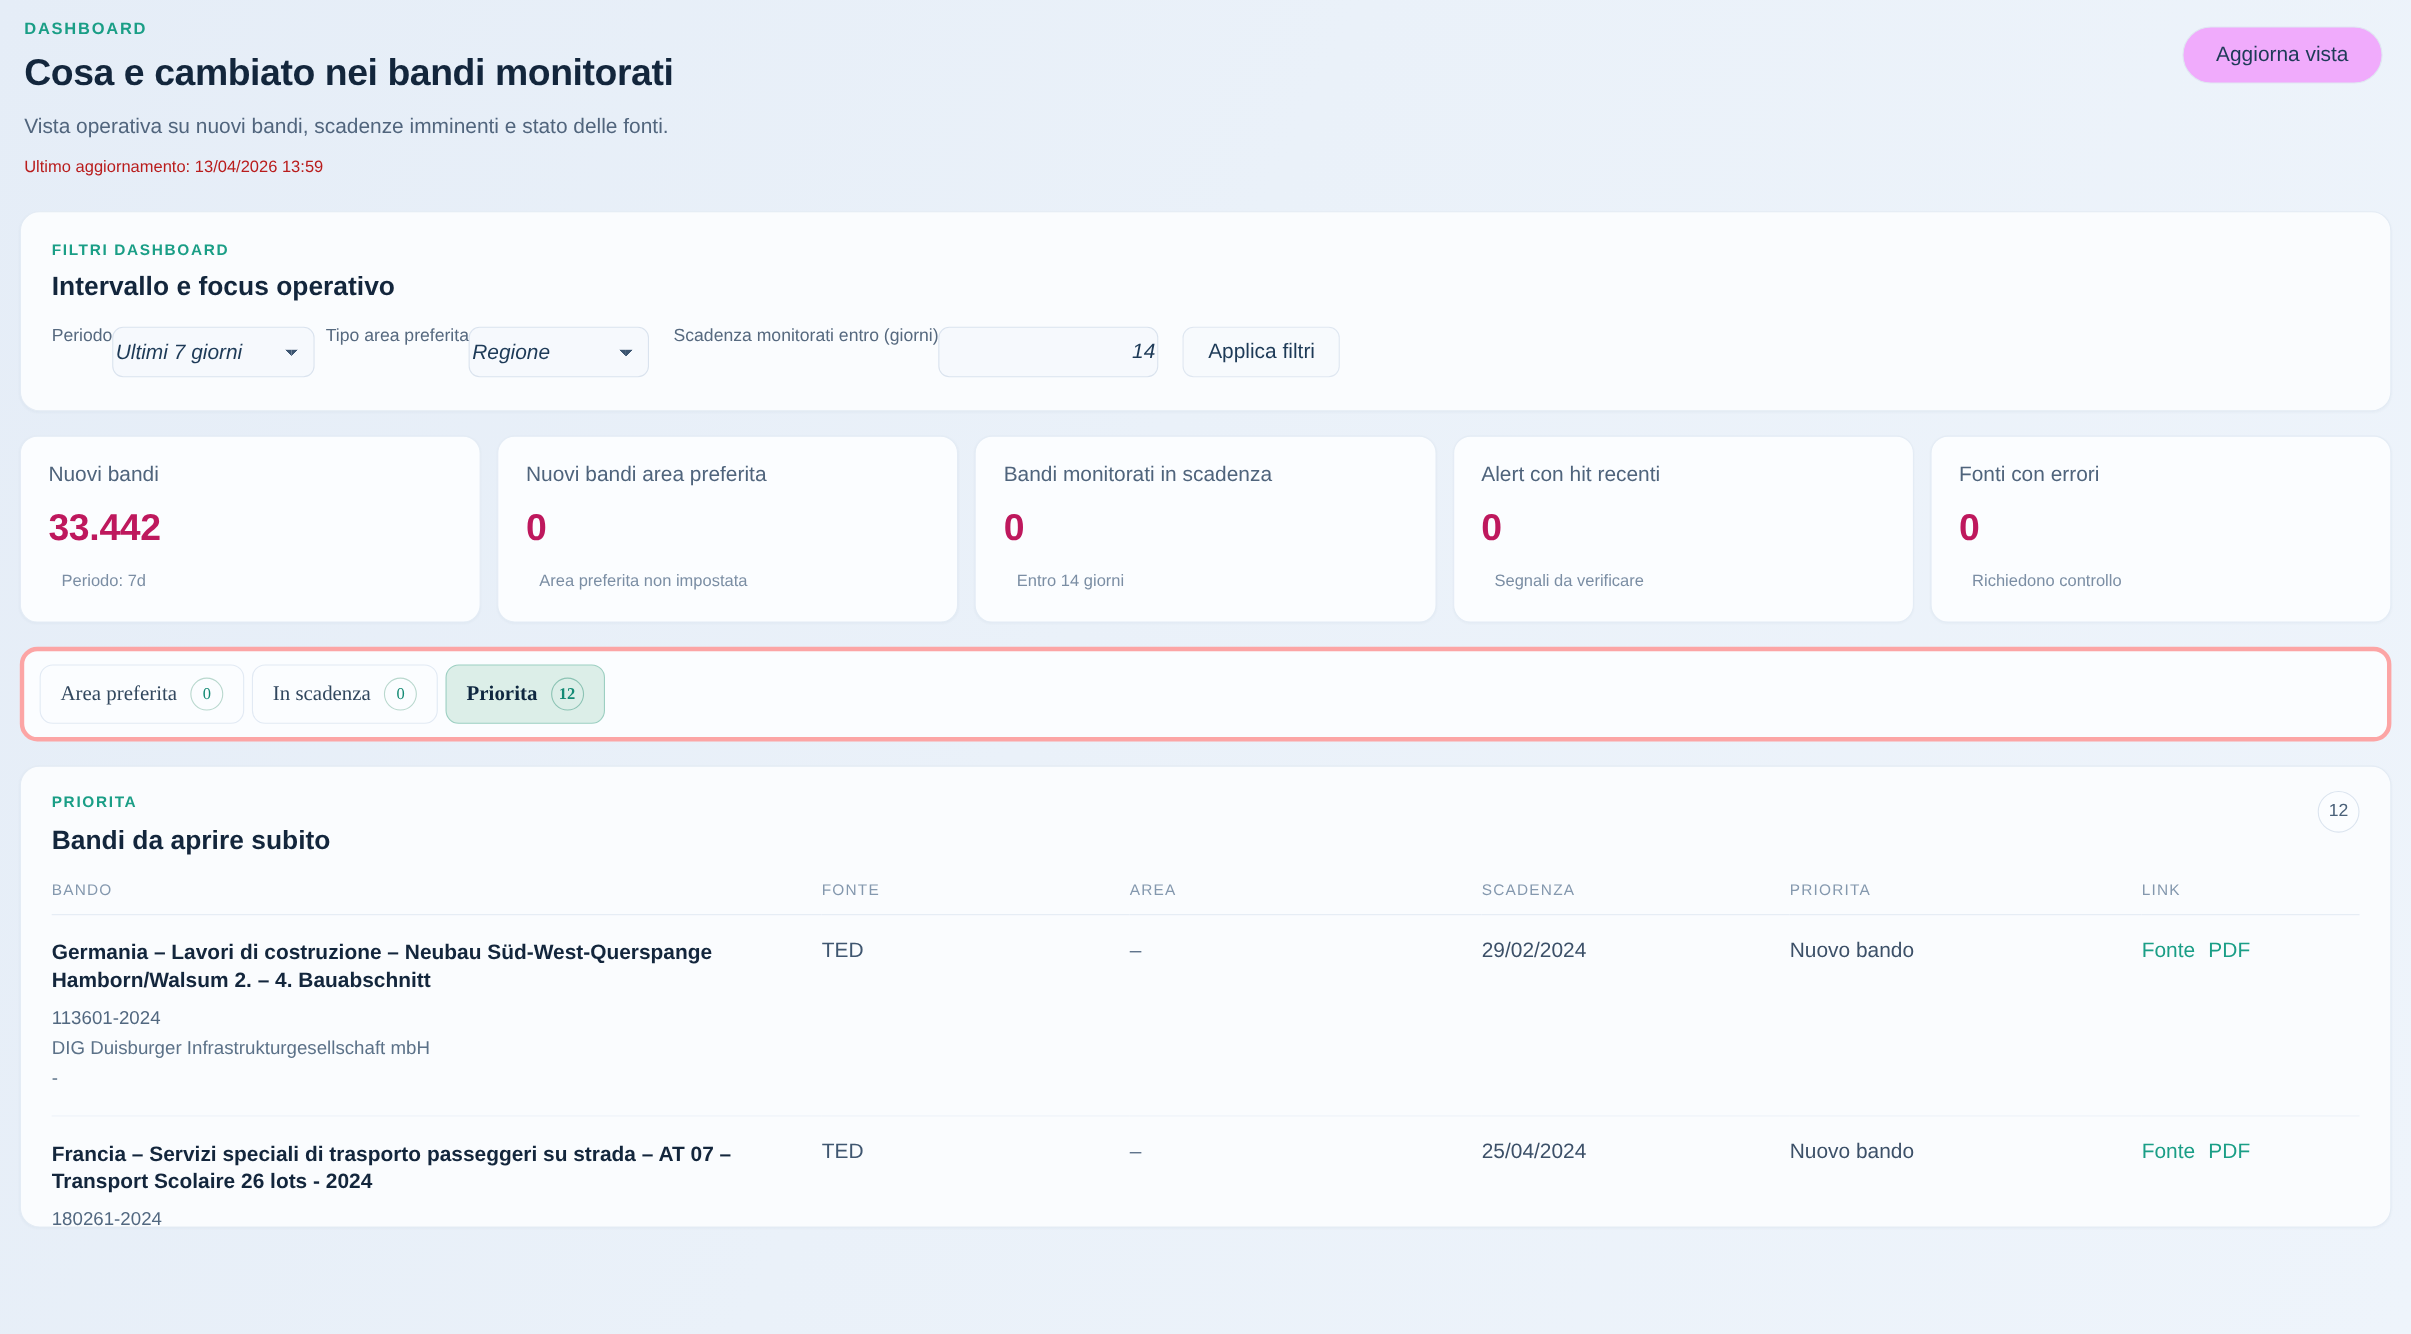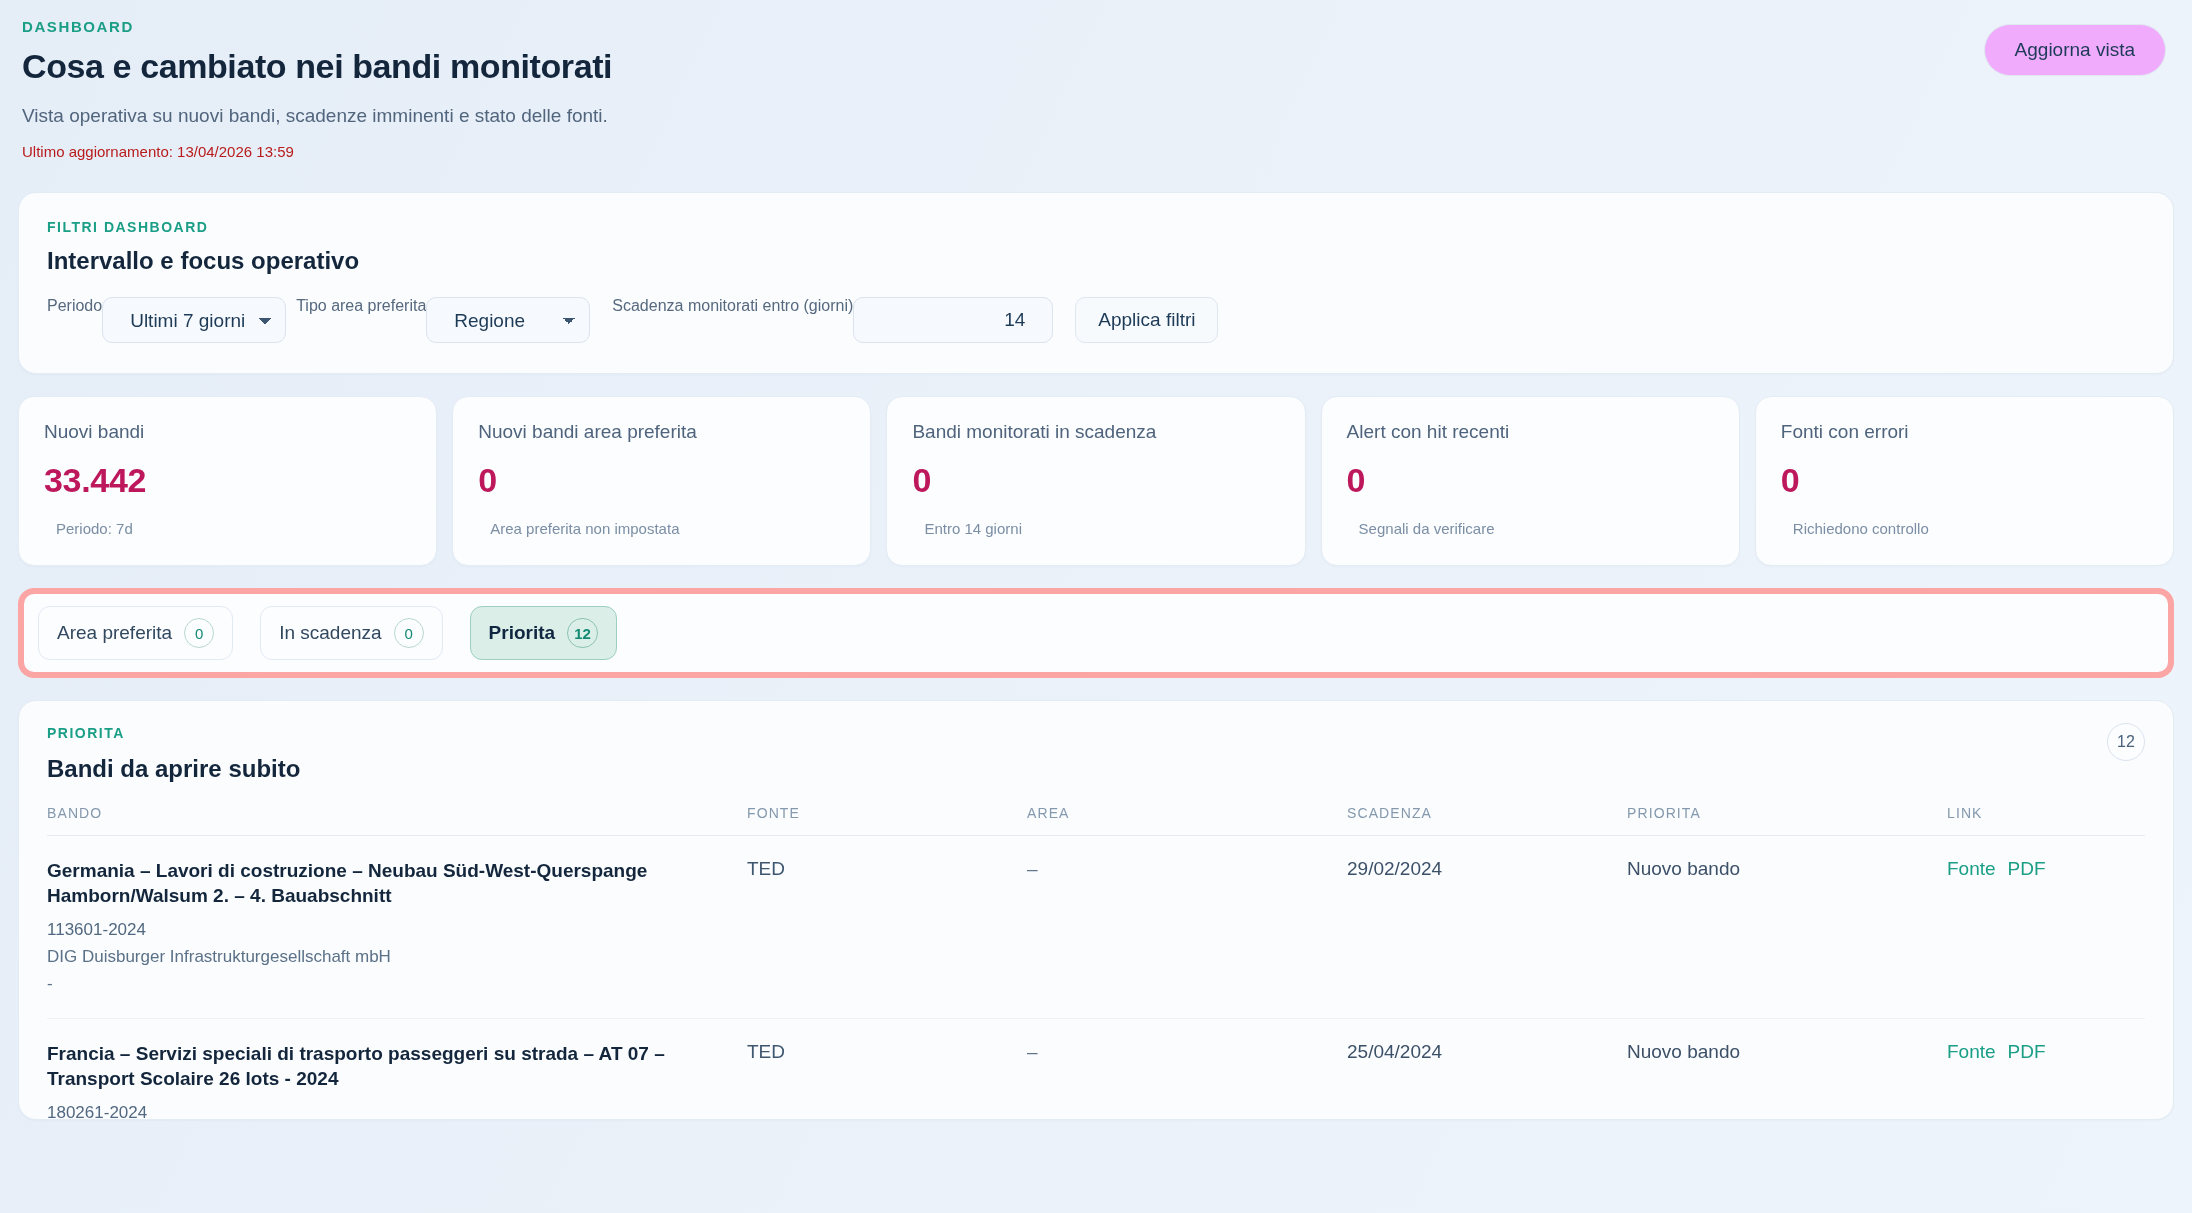--- a/index.html
+++ b/index.html
@@ -67,21 +67,21 @@
   }
   .field{display:flex;flex-direction:row;}
   .field-label{font-size:16px;color:#56697f;margin-bottom:10px;}
   .field-label.caps{
     font-size:14px;letter-spacing:1.1px;font-weight:700;color:#4e637c;
     text-transform:uppercase;margin-bottom:9px;
   }
   .ctl{
     height:46px;border:1px solid #dae3ee;border-radius:10px;
     background:#f6f9fd;font-size:19px;color:#1d3a57;
-    padding:0 27px;font-family:inherit;
+    padding:0 2px;font-family:inherit;font-style:italic;
   }
   select.ctl{
     -webkit-appearance:none;appearance:none;
     background-image:
       linear-gradient(45deg,transparent 50%,#3c5571 50%),
       linear-gradient(135deg,#3c5571 50%,transparent 50%);
     background-position:calc(100% - 20px) 20px, calc(100% - 14px) 20px;
     background-size:6px 6px,6px 6px;
     background-repeat:no-repeat;
     padding-right:36px;
@@ -103,22 +103,22 @@
     flex:1;background:#fbfdff;border:1px solid #e4ecf5;border-radius:16px;
     padding:24px 25px 28px 25px;min-height:160px;
     box-shadow:0 1px 2px rgba(22,50,80,.03);
   }
   .kpi-label{font-size:19px;color:#4f647c;}
   .kpi-value{font-size:34px;font-weight:700;margin-top:18px;color:#be185d;letter-spacing:-0.3px;}
   .kpi-note{font-size:15px;color:#7b8ea4;margin-top:20px;margin-left:12px;}
 
   
   .tabs-bar{
-    margin-top:22px;background:#fbfdff;border:6px solid #fca5a5;border-radius:16px;
-    padding:12px 14px;display:flex;gap:27px;
+    margin-top:22px;background:#fbfdff;border:4px solid #fca5a5;border-radius:16px;
+    padding:12px 14px;display:flex;gap:7px;font-family:Liberation Serif, serif;
   }
   .tab{
     display:inline-flex;align-items:center;gap:12px;
     background:#fbfdff;border:1px solid #e2eaf4;border-radius:12px;
     padding:11px 18px;font-size:19px;color:#32485f;cursor:pointer;font-family:inherit;
   }
   .tab.active{
     background:#dceee8;border-color:#9ccfc1;color:#0f2740;font-weight:700;
   }
   .tab-badge{

